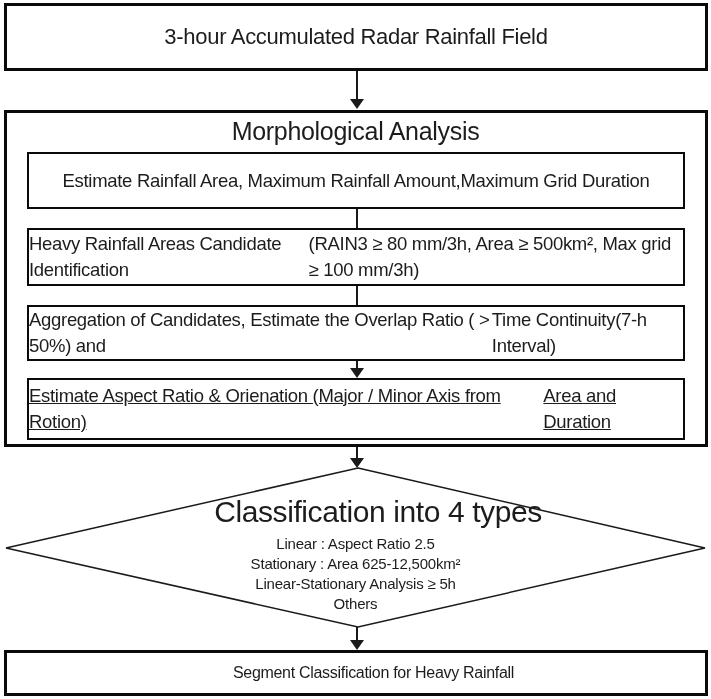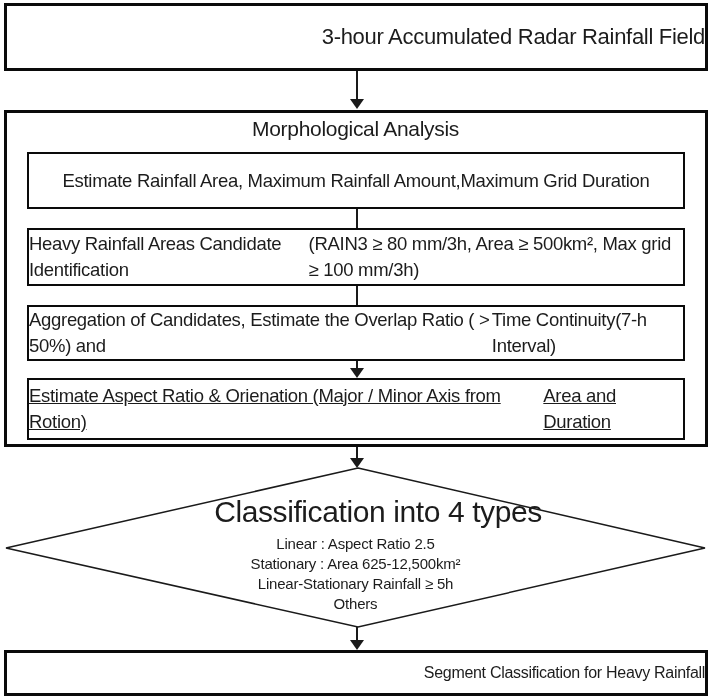--- a/index.html
+++ b/index.html
@@ -16,21 +16,21 @@
     background: #ffffff;
     overflow: hidden;
   }
   .box {
     position: absolute;
     background: #ffffff;
     border: 3px solid #0a0a0a;
     box-sizing: border-box;
     display: flex;
     align-items: center;
-    justify-content: flex-end;
+    justify-content: center;
     text-align: center;
   }
   .subbox {
     position: absolute;
     background: #ffffff;
     border: 2px solid #0a0a0a;
     box-sizing: border-box;
     display: flex;
     align-items: center;
     justify-content: center;
@@ -39,21 +39,21 @@
     line-height: 26px;
     letter-spacing: -0.3px;
   }
   .top-box-label   { font-size: 22px; letter-spacing: -0.3px; }
   .bottom-box-label{ font-size: 16px; letter-spacing: -0.3px; margin-left: 35px; }
   .morph-title {
     position: absolute;
     left: 0; right: 0;
     top: 117px;
     text-align: center;
-    font-size: 21px;
+    font-size: 25px;
     letter-spacing: -0.3px;
   }
   .v-line {
     position: absolute;
     width: 2px;
     background: #1a1a1a;
   }
   .v-arrow { position: absolute; width: 14px; }
   .v-arrow .shaft {
     position: absolute;
@@ -141,21 +141,21 @@
   </div>
 
   <svg class="diamond-svg" width="711" height="172" viewBox="0 0 711 172">
     <polygon points="358,6 705,86 358,165 6,86" fill="#ffffff" stroke="#1a1a1a" stroke-width="1.5"></polygon>
   </svg>
 
   <div class="diamond-text">
     <div class="diamond-title">Classification into 4 types</div>
     <div class="diamond-line">Linear : Aspect Ratio 2.5</div>
     <div class="diamond-line">Stationary : Area 625-12,500km²</div>
-    <div class="diamond-line">Linear-Stationary Rainfall ≥ 5h</div>
+    <div class="diamond-line">Linear-Stationary Analysis ≥ 5h</div>
     <div class="diamond-line">Others</div>
   </div>
 
   <div class="v-arrow" style="left:350px; top:627px; height:23px;">
     <div class="shaft"></div>
     <div class="head"></div>
   </div>
 
   <div class="box" style="left:4px; top:650px; width:704px; height:46px;">
     <span class="bottom-box-label">Segment Classification for Heavy Rainfall</span>

